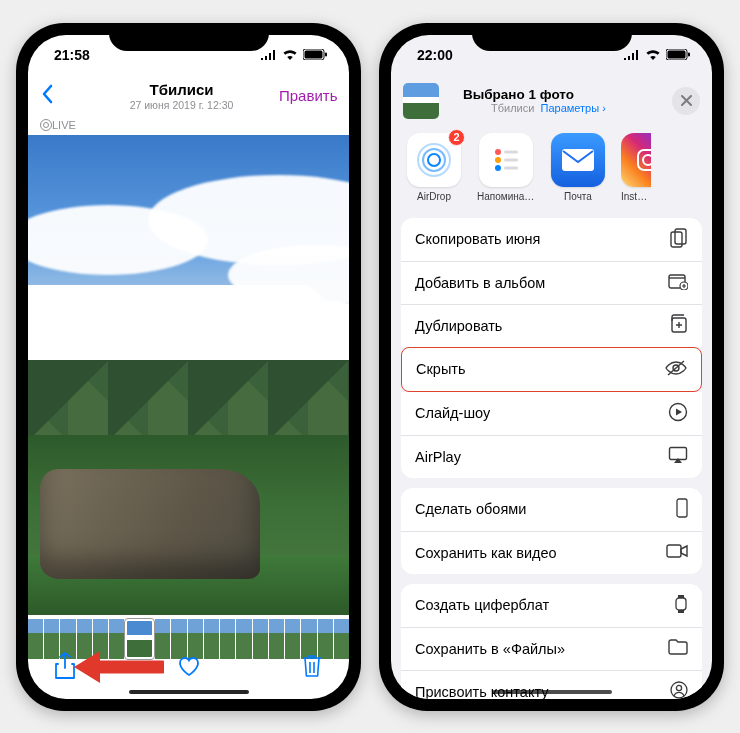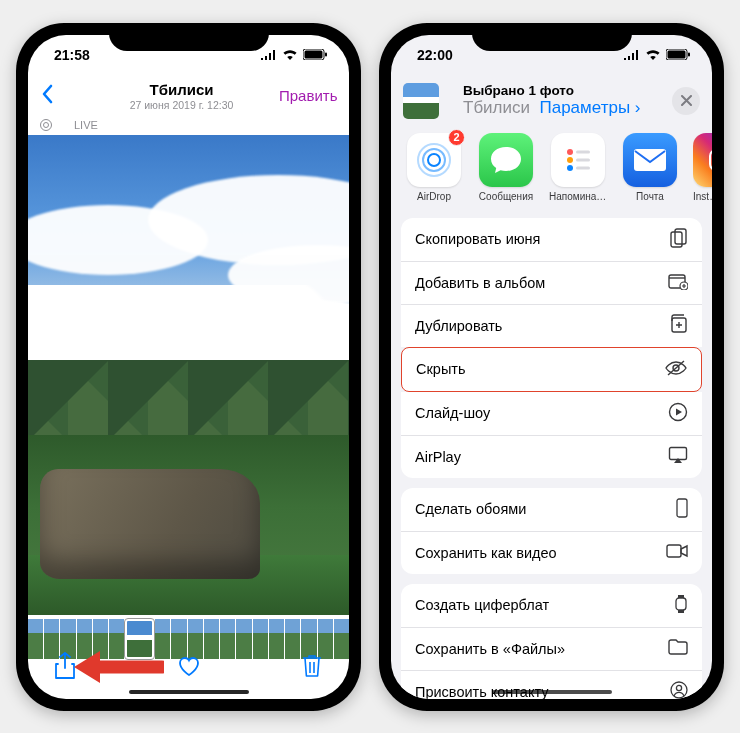--- a/index.html
+++ b/index.html
@@ -37,21 +37,21 @@
   
   .nav {
     height: 42px; display:flex; align-items:center; justify-content:space-between;
     padding: 0 12px;
   }
   .nav-title { text-align:center; flex:1; }
   .nav-title .ttl { font-size: 15px; font-weight:600; }
   .nav-title .sub { font-size: 10.5px; color:#8e8e93; margin-top:1px; }
   .nav-back { width:44px; color:#007aff; }
   .nav-edit { width:58px; text-align:right; color:#a21caf; font-size:15px; }
-  .live-row { padding:2px 12px 4px; font-size:11px; color:#8e8e93; display:flex; align-items:center; gap:22px; }
+  .live-row { padding:2px 12px 4px; font-size:11px; color:#8e8e93; display:flex; align-items:center; gap:0; }
   .live-row .live-dot { width:12px; height:12px; border-radius:50%; border:1px solid #8e8e93; display:inline-flex; align-items:center; justify-content:center; }
   .live-row .live-dot::after { content:""; width:4px; height:4px; border-radius:50%; border:1px solid #8e8e93; }
 
   .photo-main {
     margin: 0 0 0 0;
     width: 100%; height: 480px;
     position:relative; overflow:hidden;
   }
   
   .sky { position:absolute; inset:0;
@@ -108,21 +108,21 @@
   .sheet-bg { background:#f2f2f6; }
   .sheet-head {
     padding: 8px 12px 10px; display:flex; align-items:center; gap:24px;
   }
   .sheet-thumb {
     width:36px; height:36px; border-radius:5px; flex:none;
     background: linear-gradient(#5e9de0 0 40%, #fff 40% 55%, #3e6f3a 55% 100%);
   }
   .sheet-head .info { flex:1; }
   .sheet-head .info .t1 { font-size:13.5px; font-weight:600; }
-  .sheet-head .info .t2 { font-size:17px; color:#8e8e93; }
+  .sheet-head .info .t2 { font-size:11px; color:#8e8e93;margin-left:28px; }
   .sheet-head .info .t2 .params { color:#007aff; }
   .close-btn {
     width:28px; height:28px; border-radius:50%; background:#e4e4e8;
     display:flex; align-items:center; justify-content:center; color:#7c7c82; font-size:15px;
   }
   .apps-row {
     display:flex; gap:14px; padding: 4px 14px 16px; overflow:hidden;
   }
   .app { width:58px; text-align:center; flex:none; }
   .app .icn {
@@ -298,28 +298,20 @@
           <svg width="40" height="40" viewBox="0 0 40 40">
               <circle cx="20" cy="20" r="6" fill="none" stroke="#0a84ff" stroke-width="2"></circle>
               <circle cx="20" cy="20" r="11" fill="none" stroke="#0a84ff" stroke-width="2" opacity=".55"></circle>
               <circle cx="20" cy="20" r="16" fill="none" stroke="#0a84ff" stroke-width="2" opacity=".3"></circle>
             </svg>
           <div class="badge">2</div>
         </div>
         <div class="lbl">AirDrop</div>
       </div>
       <div class="app">
-        <div class="icn" style="background:linear-gradient(#5ef27a,#2bc64a)">
-          <svg width="34" height="30" viewBox="0 0 34 30">
-              <path fill="#fff" d="M17 2C8 2 2 7.4 2 14c0 3.7 2 7 5.2 9.1L6 28l5.6-2.7c1.7.5 3.5.7 5.4.7 9 0 15-5.4 15-12S26 2 17 2z"></path>
-            </svg>
-        </div>
-        <div class="lbl">Сообщения</div>
-      </div>
-      <div class="app">
         <div class="icn" style="background:#fff">
           <svg width="34" height="34" viewBox="0 0 34 34">
             <circle cx="9" cy="9" r="3" fill="#ff5959"></circle>
               <rect x="15" y="7.5" width="14" height="3" rx="1.5" fill="#d9d9de"></rect>
             <circle cx="9" cy="17" r="3" fill="#ff9f0a"></circle>
               <rect x="15" y="15.5" width="14" height="3" rx="1.5" fill="#d9d9de"></rect>
             <circle cx="9" cy="25" r="3" fill="#0a84ff"></circle>
               <rect x="15" y="23.5" width="14" height="3" rx="1.5" fill="#d9d9de"></rect>
           </svg>
         </div>

